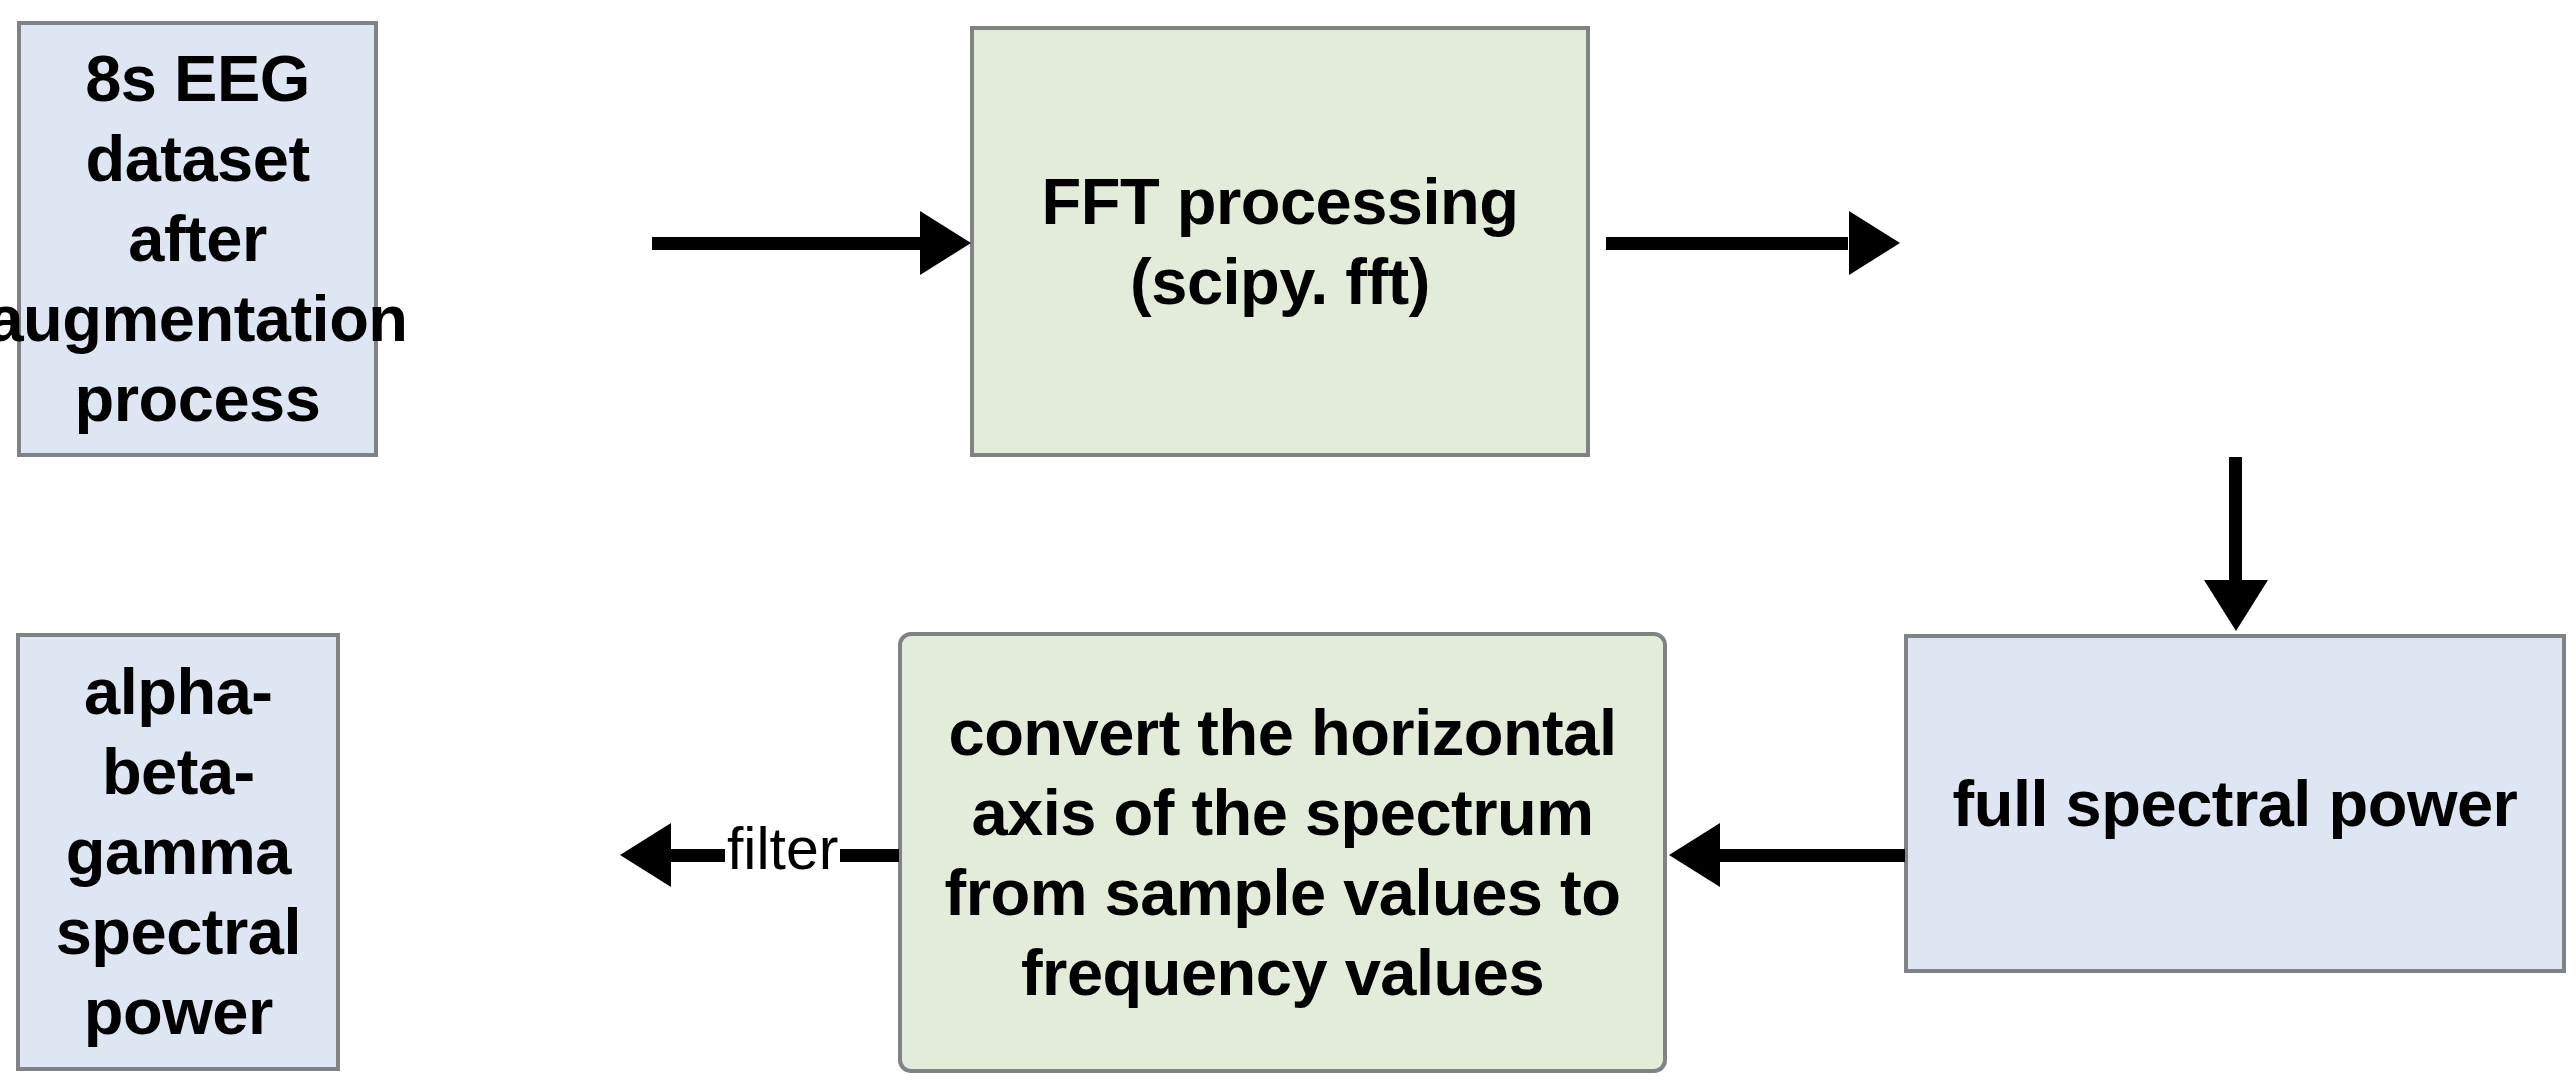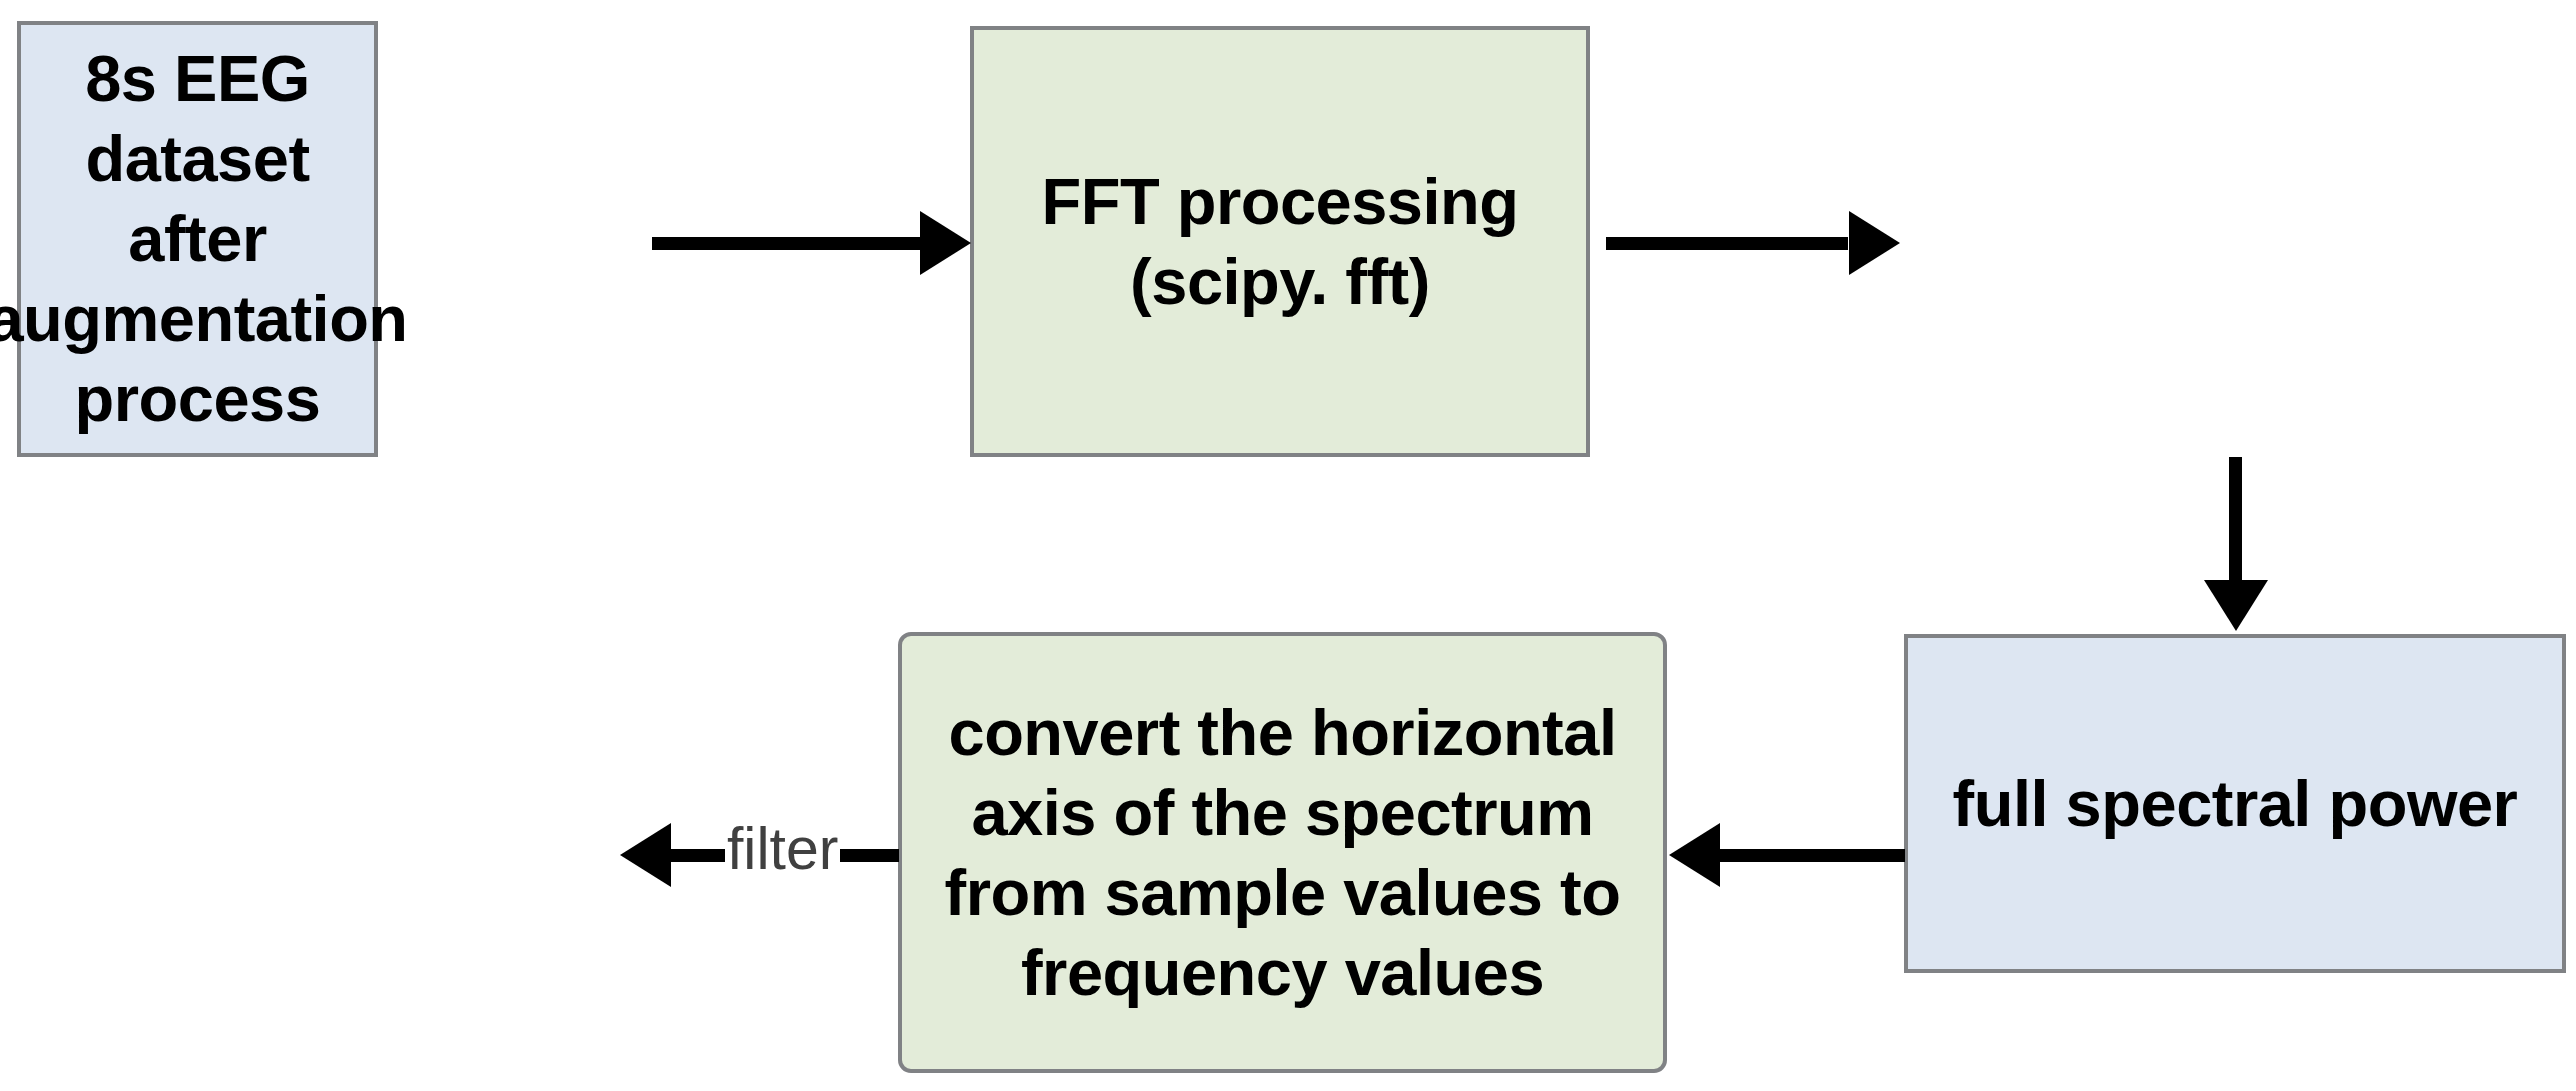--- a/index.html
+++ b/index.html
@@ -91,40 +91,42 @@
   #arrow-convert-to-band-line-right { left: 803px; top: 849px; width: 96px; }
   #arrow-convert-to-band-line-left  { left: 671px; top: 849px; width: 57px; }
   #arrow-convert-to-band-head { left: 620px; top: 823px; }
 
   #filter-label {
     position: absolute;
     left: 725px;
     top: 808px;
     font-size: 59px;
     line-height: 82px;
-    color: #404040;
+    color: #000000;
     font-family: "Liberation Sans", sans-serif;
     background: #ffffff;
     padding: 0 1.9px;
     white-space: nowrap;
   }
 </style>
 </head>
 <body>
 
 <div id="canvas">
 
   <div class="node blue" id="node-eeg-dataset">8s EEG dataset
 after augmentation
 process</div>
 
   <div class="node green" id="node-fft-processing">FFT processing
 (scipy. fft)</div>
 
 
+  <div class="node blue" id="node-band-power">alpha-beta-gamma
+spectral power</div>
 
   <div class="node green" id="node-axis-convert">convert the horizontal
 axis of the spectrum
 from sample values to
 frequency values</div>
 
   <div class="node blue" id="node-full-power">full spectral power</div>
 
   <div class="arrow-line arrow-h" id="arrow-eeg-to-fft-line"></div>
   <div class="arrow-head head-right" id="arrow-eeg-to-fft-head"></div>

